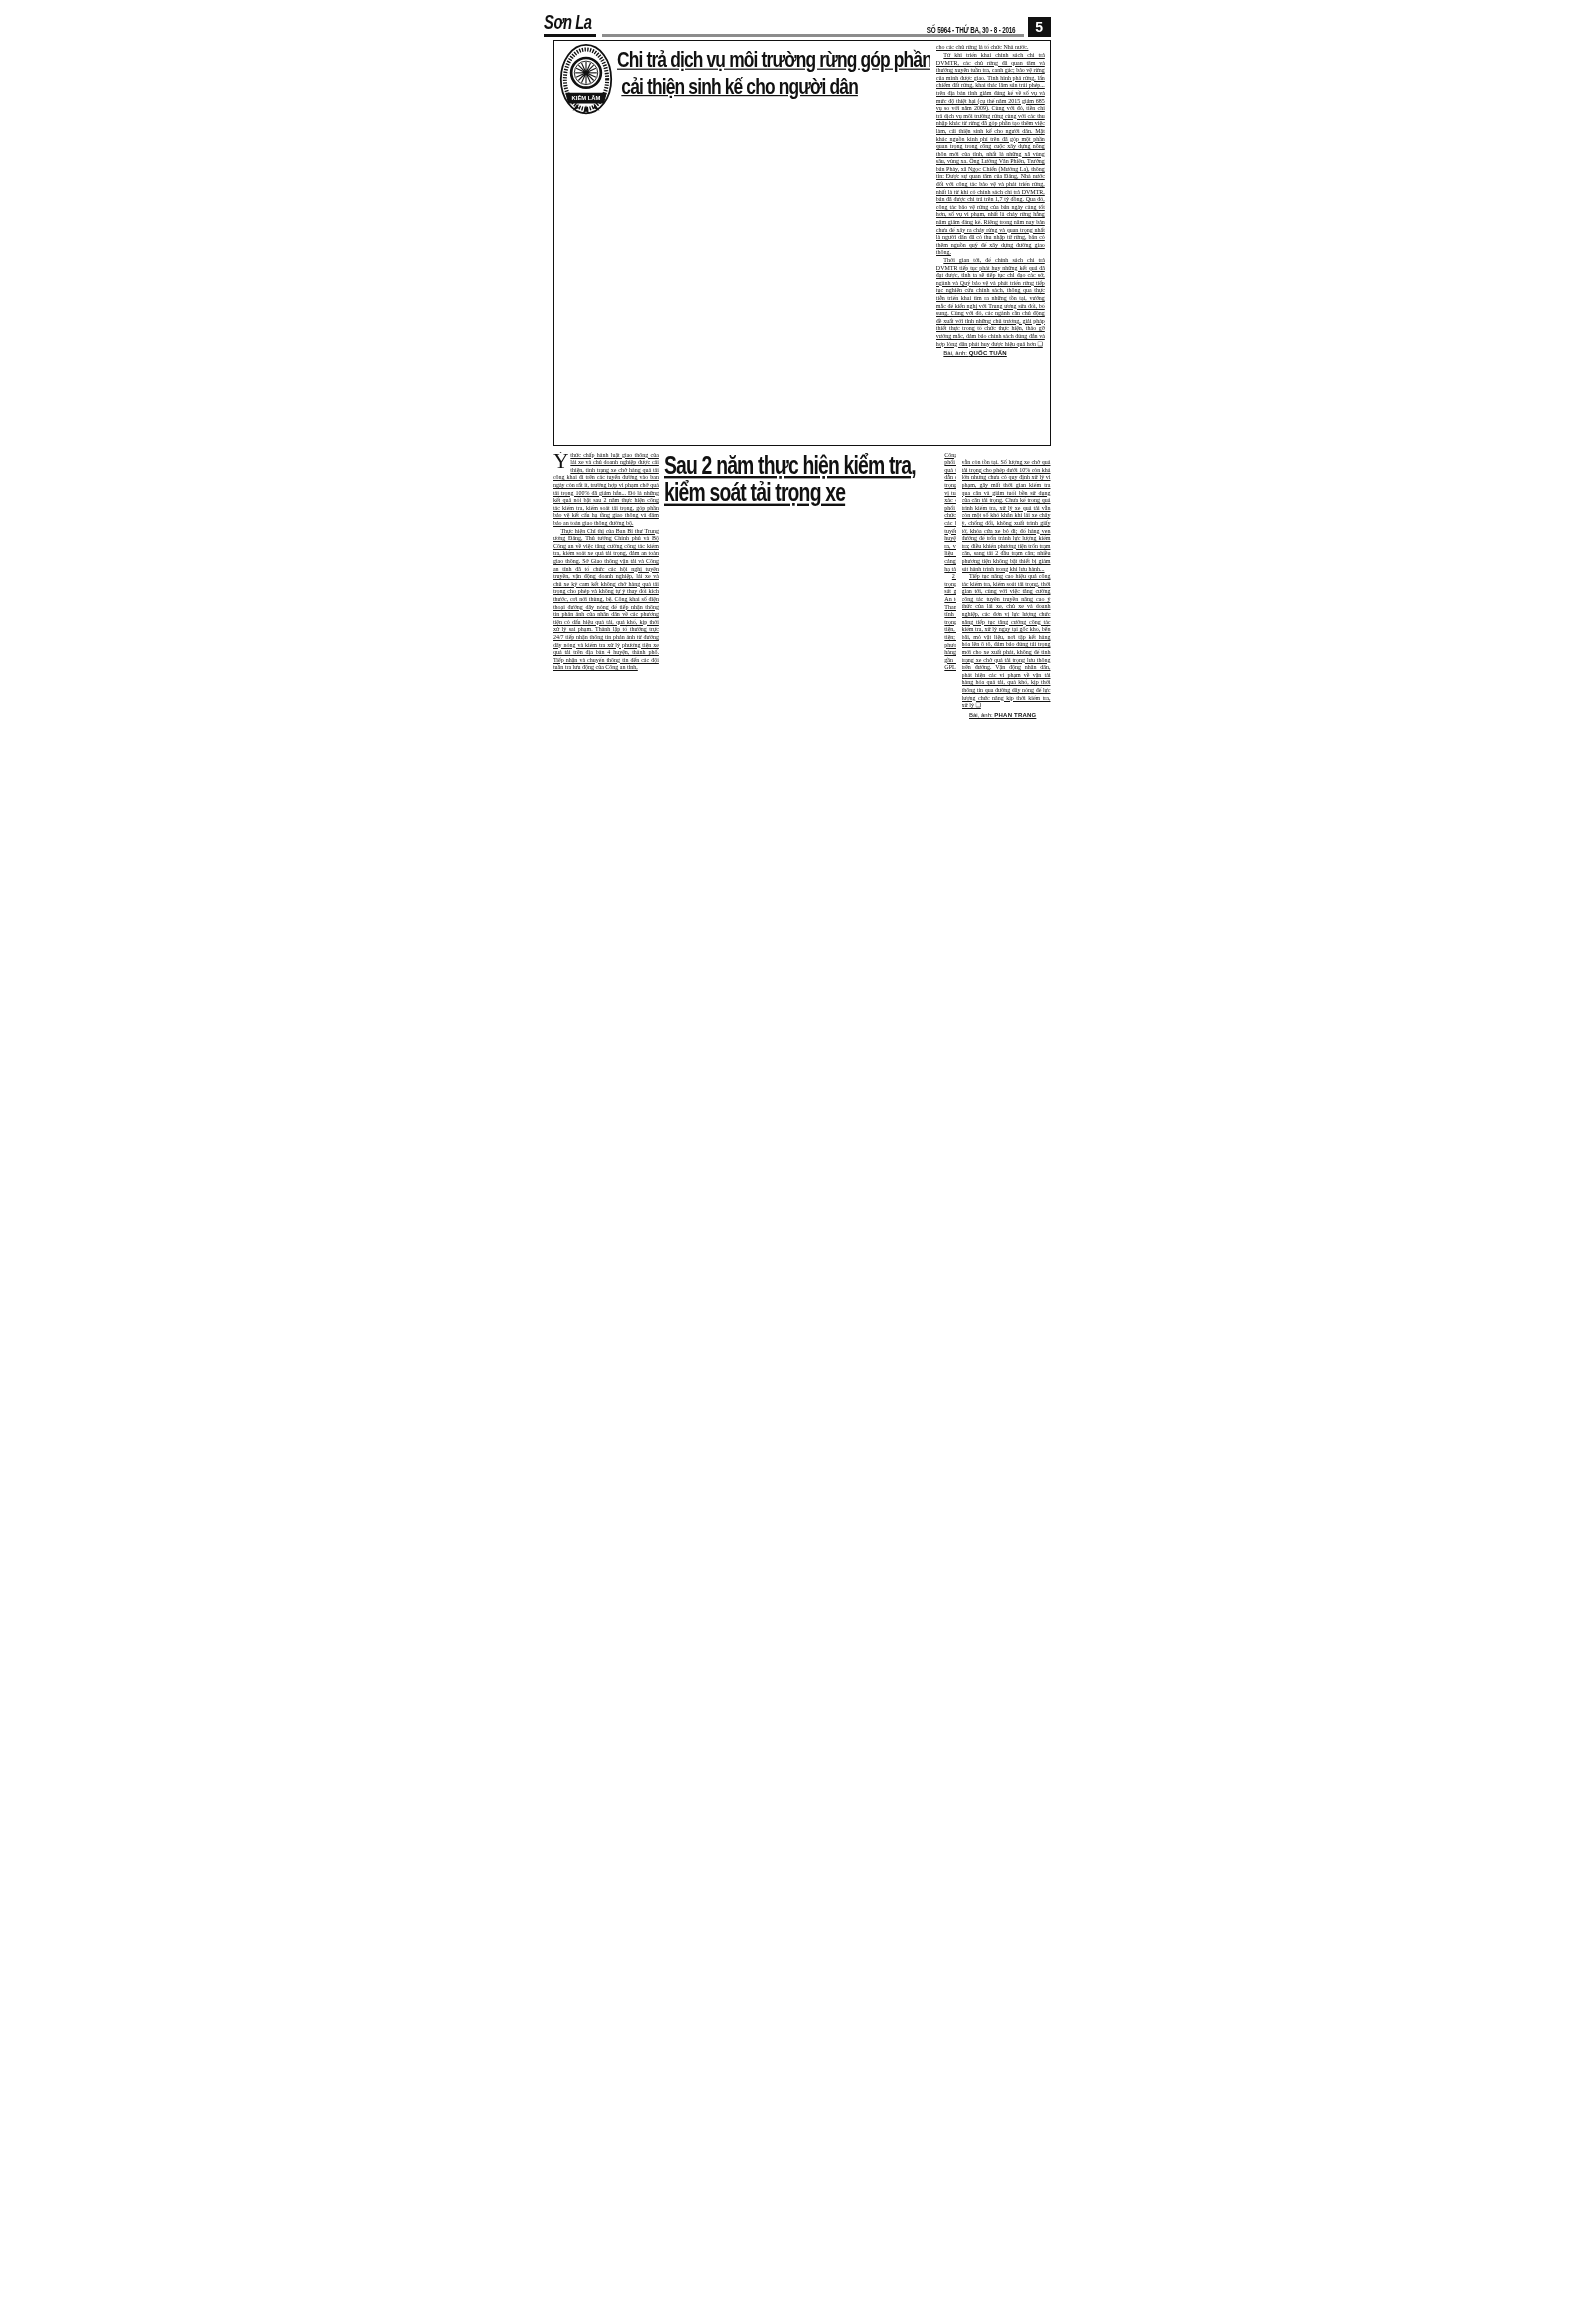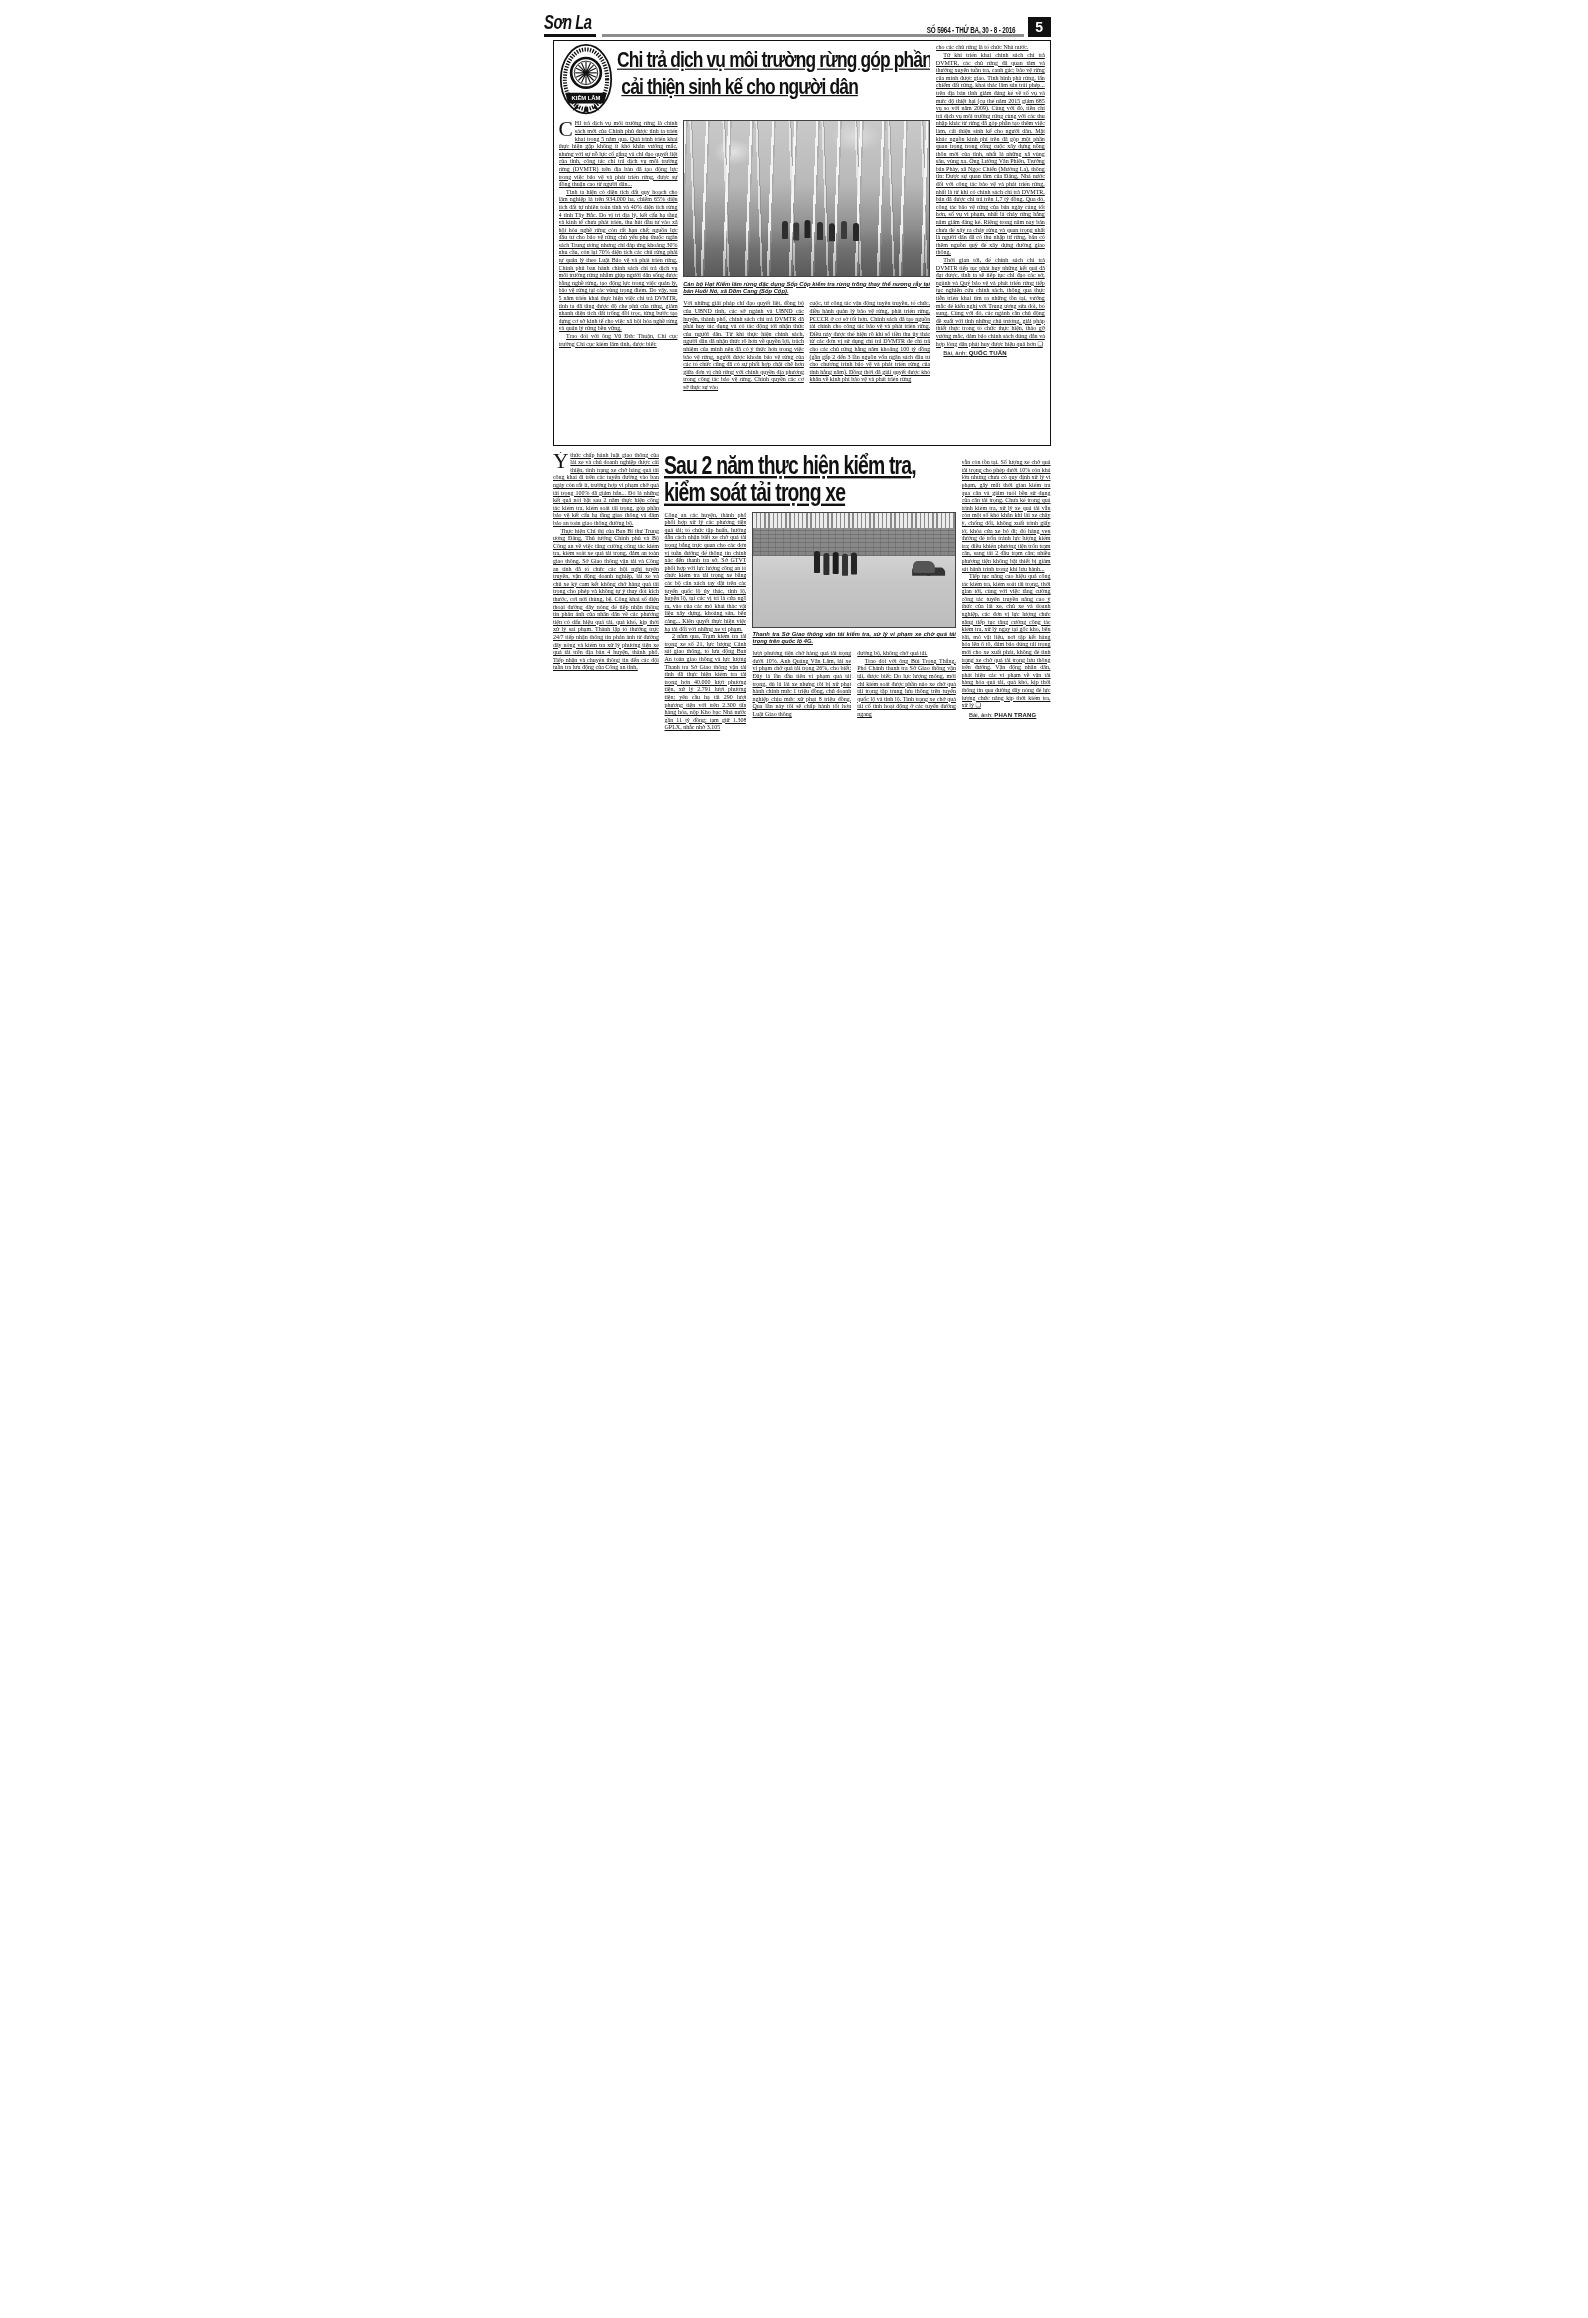--- a/index.html
+++ b/index.html
@@ -27,21 +27,21 @@
   .dropcap { float:left; font-size:21.5px; line-height:17px; padding:0.9px 1.9px 0 0; font-weight:400; }
   .caption { font-family:"Liberation Sans","DejaVu Sans",sans-serif; font-style:italic; font-weight:700;
              font-size:5.8px; line-height:7.5px; text-align:justify; }
   .byline { text-align:right; font-family:"Liberation Sans","DejaVu Sans",sans-serif; font-size:6px; margin-top:1.9px; }
   .byline .byline-name { font-weight:700; letter-spacing:0.2px; }
   .col { overflow:hidden; }
 
   
   .article1 { margin-top:2.3px; border:1.4px solid #111; height:406px; padding:3.7px 4.7px;
               display:grid; grid-template-columns:1fr 109px; column-gap:5.6px; }
-  .a1-left { display:flex; flex-direction:column; overflow:hidden; }
+  .a1-left { display:flex; flex-direction:row; overflow:hidden; }
   .a1-head { display:flex; align-items:flex-start; height:76px; flex:0 0 auto; }
   .emblem { flex:0 0 55px; }
   .a1-headline { margin-left:3.7px; margin-top:2.8px; font-family:"Liberation Sans","DejaVu Sans",sans-serif;
                  font-weight:700; font-size:18.7px; line-height:21.5px; letter-spacing:-0.9px;
                  transform:scale(.93,1.2); transform-origin:left top; white-space:nowrap; }
   .a1-headline span { display:block; }
   .a1-headline span:last-child { padding-left:4.7px; }
   .a1-body { flex:1 1 auto; display:grid; grid-template-columns:119px 1fr; column-gap:5.6px; overflow:hidden; }
   .a1-middle { display:flex; flex-direction:column; overflow:hidden; }
   .a1-twocol { display:grid; grid-template-columns:1fr 1fr; column-gap:5.6px; margin-top:4.7px; flex:1 1 auto; overflow:hidden; }
@@ -73,21 +73,21 @@
   .photo2 .fence { position:absolute; left:0; right:0; top:0; height:13%;
       background:repeating-linear-gradient(90deg,#ececec 0 2.8px,#8a8a8a 2.8px 4.2px); }
   .photo2 .figs { left:30%; top:34%; height:21.5px; background:#222;
     box-shadow:9.4px 1.9px 0 #2e2e2e, 18.7px 0.9px 0 #1d1d1d, 28px 2.8px 0 #333, 37px 1.4px 0 #262626; }
   .photo2 .moto { position:absolute; right:10%; top:42%; width:21.5px; height:12px; background:#555;
       border-radius:4.7px 6.5px 2.8px 2.8px; box-shadow:-2.8px 4.7px 0 -1.9px #333, 12px 4.7px 0 -1.9px #333; }
   .caption-block { margin-top:3.3px; }
 
   
   .article2 { margin-top:6px; height:319px; display:grid; grid-template-columns:106px 1fr 89px; column-gap:5.6px; }
-  .a2-main { display:flex; flex-direction:column; overflow:hidden; }
+  .a2-main { display:flex; overflow:hidden; }
   .a2-headline { font-family:"Liberation Sans","DejaVu Sans",sans-serif; font-weight:700; font-size:21.5px;
                  line-height:23.4px; letter-spacing:-0.9px; transform:scale(.9,1.2); transform-origin:left top;
                  white-space:nowrap; height:60px; flex:0 0 auto; }
   .a2-headline span { display:block; }
   .a2-mid { flex:1 1 auto; display:grid; grid-template-columns:82px 1fr; column-gap:6px; overflow:hidden; }
   .a2-photoblock { display:flex; flex-direction:column; overflow:hidden; }
   .a2-twocol { display:grid; grid-template-columns:1fr 1fr; column-gap:6px; margin-top:4.2px; flex:1 1 auto; overflow:hidden; }
   .a2-colR { padding-top:7.5px; }
 
   

